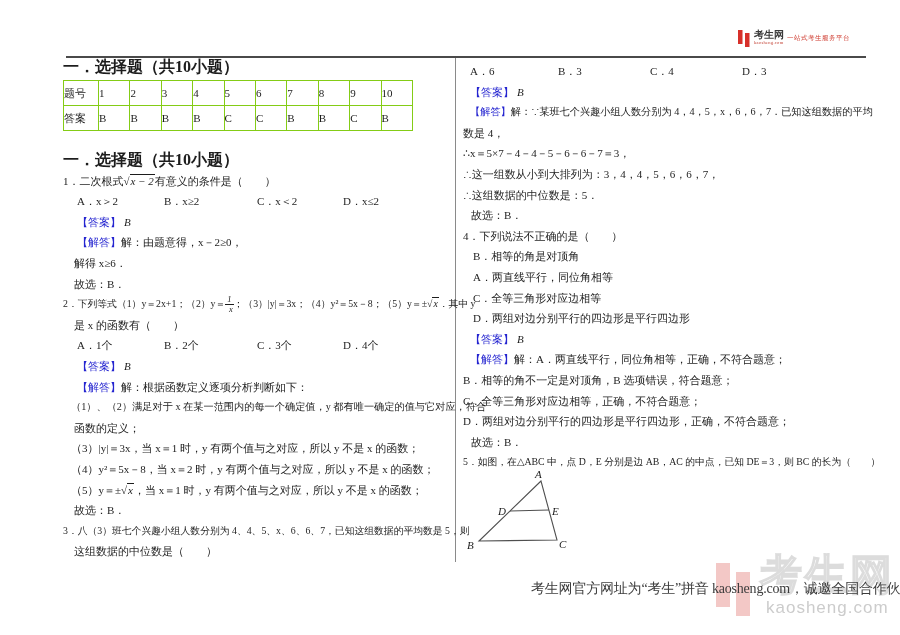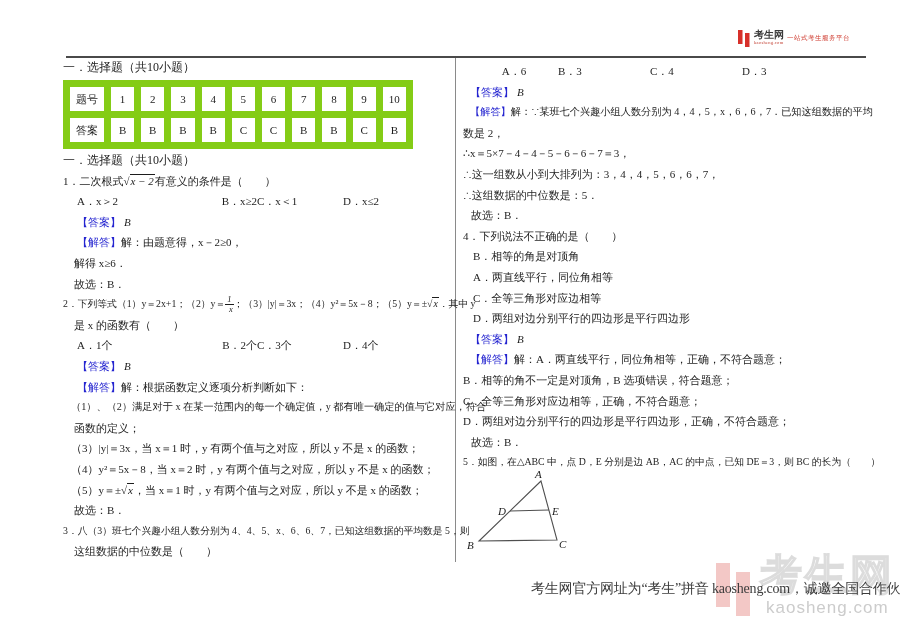--- a/index.html
+++ b/index.html
@@ -10,39 +10,39 @@
 
   
   .header{position:absolute;left:738px;top:30px;display:flex;align-items:flex-start;gap:3px;}
   .brand-col{display:flex;flex-direction:column;line-height:1;}
   .brand{font-size:10px;font-weight:bold;color:#3a3a3a;}
   .brand-sub{font-size:4.5px;color:#c0392b;margin-top:1px;letter-spacing:.3px;}
   .tagline{font-size:6.5px;color:#cf3a2e;margin-top:4px;letter-spacing:.5px;}
 
   
   .anskey{position:absolute;left:63px;top:60px;width:386px;}
-  .sec-title{font-weight:normal;font-size:12px;height:18px;line-height:14px;white-space:nowrap;}
+  .sec-title{font-weight:bold;font-size:16px;height:18px;line-height:14px;white-space:nowrap;}
   table.ak{border-collapse:collapse;table-layout:fixed;width:350px;margin-top:2px;}
-  table.ak td{border:7px solid #84cc16;height:24px;text-align:center;font-size:11px;padding:0;}
+  table.ak td{border:1px solid #84cc16;height:24px;font-size:11px;padding:0;}
   table.ak td.h{width:34px;}
 
   
   .col{position:absolute;}
   .col-left{left:63px;top:150px;width:388px;}
   .col-right{left:463px;top:61px;width:394px;}
   .ln{height:20.6px;line-height:20.6px;white-space:nowrap;}
   .p14{padding-left:14px;}.p11{padding-left:11px;}.p10{padding-left:10px;}
   .p8{padding-left:8px;}.p7{padding-left:7px;}
   .s{font-size:10.2px;}
   .xs{font-size:9.8px;}
   .mk{color:#2424d0;text-align:right;}
   .ai{font-style:italic;padding-left:3px;}
   .opt{display:inline-block;}
-  .o1{width:87px;}.o2{width:93px;text-align:right;}.o3{width:86px;}
-  .r1{width:88px;text-align:center;}.r2{width:92px;}.r3{width:92px;}
+  .o1{width:87px;}.o2{width:93px;}.o3{width:86px;}
+  .r1{width:88px;}.r2{width:92px;}.r3{width:92px;}
   .sqrt .rad{border-top:1px solid #1d1d1d;padding:0 1px;}
   .frac{display:inline-block;vertical-align:-5px;text-align:center;font-size:8.5px;line-height:1.1;}
   .frac .num{display:block;border-bottom:1px solid #1d1d1d;padding:0 2px;}
   .frac .den{display:block;}
 
   
   .fig{position:absolute;left:2px;top:406px;}
   .fig text{font-style:italic;font-size:11px;fill:#222;font-family:"Liberation Serif","DejaVu Serif",serif;}
 
   
@@ -106,21 +106,21 @@
       </tr>
     </tbody>
       </table>
   </div>
 
   <div class="col col-left">
     <div class="ln sec-title">一．选择题（共10小题）</div>
 
     <div class="ln"><span>1．二次根式</span><span class="sqrt">√<span class="rad ai">x − 2</span></span><span>有意义的条件是（　　）</span></div>
     <div class="ln p14">
-      <span class="opt o1">A．x＞2</span><span class="opt o2">B．x≥2</span><span class="opt o3">C．x＜1</span><span class="opt">D．x≤2</span>
+      <span class="opt o1">A．x＞2</span><span class="opt o2">B．x≥2</span><span class="opt o3">C．x＜2</span><span class="opt">D．x≤2</span>
     </div>
     <div class="ln p14"><span class="mk">【答案】</span><span class="ai">B</span></div>
     <div class="ln p14"><span class="mk">【解答】</span><span>解：由题意得，x－2≥0，</span></div>
     <div class="ln p11">解得 x≥6．</div>
     <div class="ln p11">故选：B．</div>
 
     <div class="ln xs"><span>2．下列等式（1）y＝2x+1；（2）y＝</span><span class="frac"><span class="num ai">1</span><span class="den ai">x</span></span><span>；（3）|y|＝3x；（4）y²＝5x－8；（5）y＝±</span><span class="sqrt">√<span class="rad ai">x</span></span><span>．其中 y</span></div>
     <div class="ln p11">是 x 的函数有（　　）</div>
     <div class="ln p14">
       <span class="opt o1">A．1个</span><span class="opt o2">B．2个</span><span class="opt o3">C．3个</span><span class="opt">D．4个</span>
@@ -137,21 +137,21 @@
     <div class="ln xs">3．八（3）班七个兴趣小组人数分别为 4、4、5、x、6、6、7，已知这组数据的平均数是 5，则</div>
     <div class="ln p11">这组数据的中位数是（　　）</div>
   </div>
 
   <div class="col col-right">
     <div class="ln p7">
       <span class="opt r1">A．6</span><span class="opt r2">B．3</span><span class="opt r3">C．4</span><span class="opt">D．3</span>
     </div>
     <div class="ln p7"><span class="mk">【答案】</span><span class="ai">B</span></div>
     <div class="ln p7 s"><span class="mk">【解答】</span><span>解：∵某班七个兴趣小组人数分别为 4，4，5，x，6，6，7．已知这组数据的平均</span></div>
-    <div class="ln">数是 2，</div>
+    <div class="ln">数是 4，</div>
     <div class="ln">∴x＝5×7－4－4－5－6－6－7＝3，</div>
     <div class="ln">∴这一组数从小到大排列为：3，4，4，5，6，6，7，</div>
     <div class="ln">∴这组数据的中位数是：5．</div>
     <div class="ln p8">故选：B．</div>
 
     <div class="ln">4．下列说法不正确的是（　　）</div>
     <div class="ln p10">B．相等的角是对顶角</div>
     <div class="ln p10">A．两直线平行，同位角相等</div>
     <div class="ln p10">C．全等三角形对应边相等</div>
     <div class="ln p10">D．两组对边分别平行的四边形是平行四边形</div>

